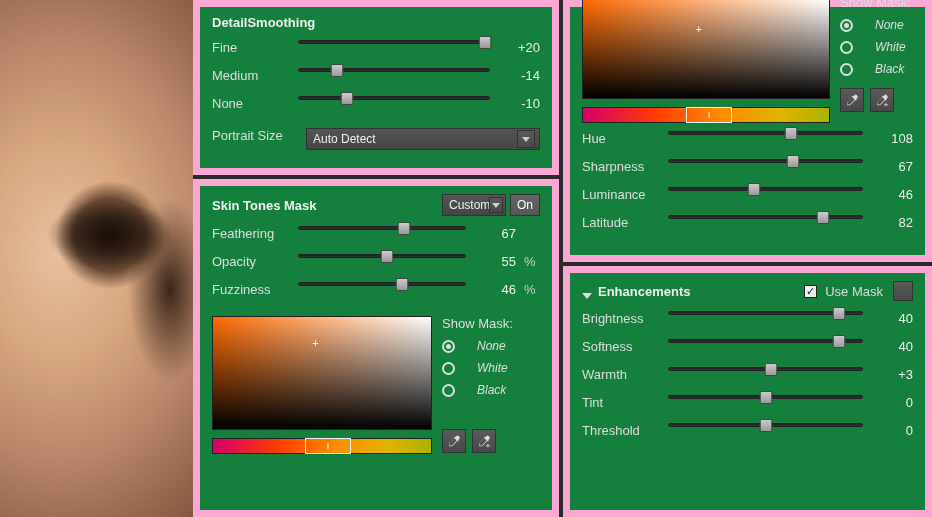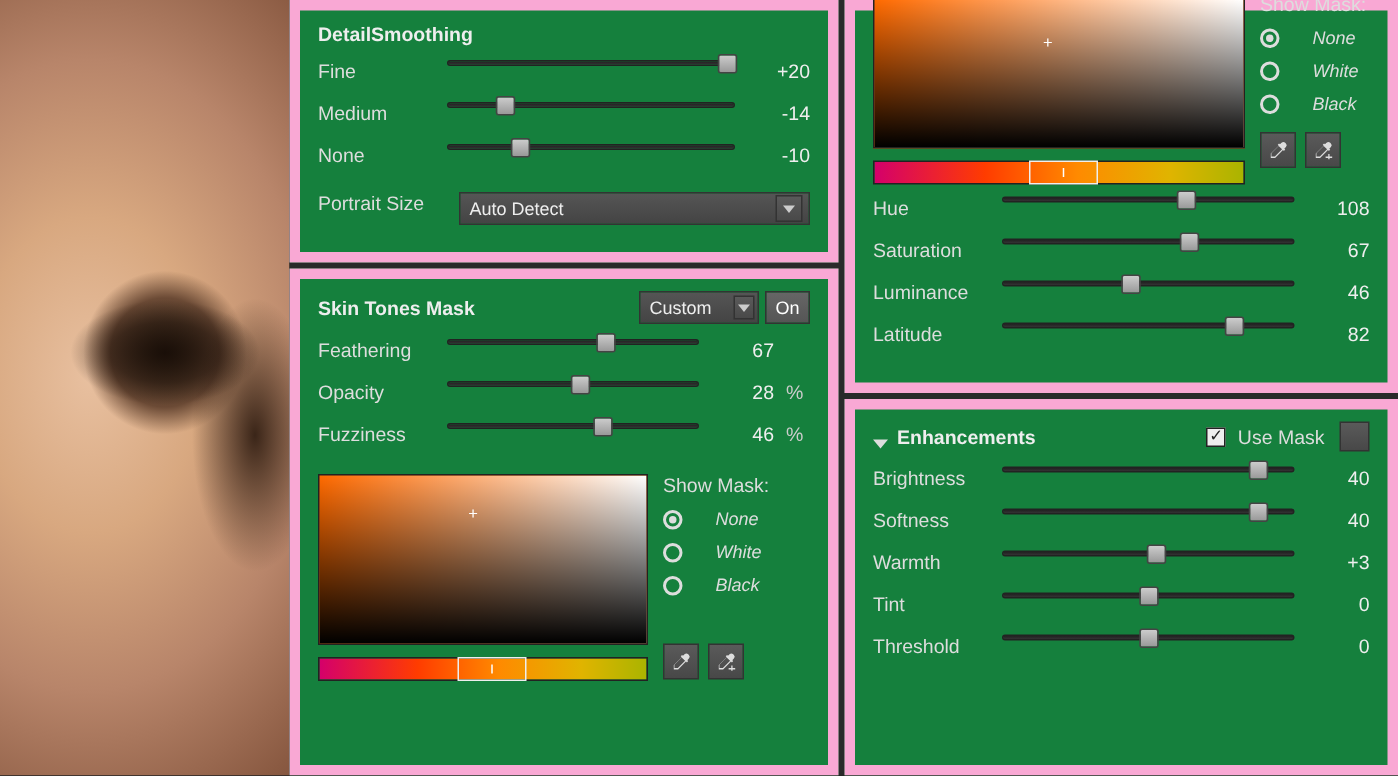--- a/index.html
+++ b/index.html
@@ -126,21 +126,21 @@
     display: flex;
     align-items: center;
     justify-content: center;
   }
   .dropdown-arrow .caret {
     width:0; height:0;
     border-left:4px solid transparent;
     border-right:4px solid transparent;
     border-top:5px solid #ccc;
   }
-  .small-dropdown { width: 80px; }
+  .small-dropdown { width: 64px; }
   .on-btn {
     background: linear-gradient(to bottom, #666, #555);
     border: 1px solid #333;
     height: 22px;
     padding: 0 6px;
     color: #fff;
     font-size: 12px;
     display: flex;
     align-items: center;
     cursor: pointer;
@@ -332,21 +332,21 @@
             <div class="slider-thumb" style="left:63%"></div>
           </div>
         <div class="value">67</div>
         <div class="unit"></div>
       </div>
       <div class="row">
         <div class="row-label">Opacity</div>
         <div class="slider-track">
             <div class="slider-thumb" style="left:53%"></div>
           </div>
-        <div class="value">28</div>
+        <div class="value">55</div>
         <div class="unit">%</div>
       </div>
       <div class="row">
         <div class="row-label">Fuzziness</div>
         <div class="slider-track">
             <div class="slider-thumb" style="left:62%"></div>
           </div>
         <div class="value">46</div>
         <div class="unit">%</div>
       </div>
@@ -442,21 +442,21 @@
       </div>
 
       <div class="row" style="margin-top:8px">
         <div class="row-label">Hue</div>
         <div class="slider-track">
             <div class="slider-thumb" style="left:63%"></div>
           </div>
         <div class="value">108</div>
       </div>
       <div class="row">
-        <div class="row-label">Saturation</div>
+        <div class="row-label">Sharpness</div>
         <div class="slider-track">
             <div class="slider-thumb" style="left:64%"></div>
           </div>
         <div class="value">67</div>
       </div>
       <div class="row">
         <div class="row-label">Luminance</div>
         <div class="slider-track">
             <div class="slider-thumb" style="left:44%"></div>
           </div>

